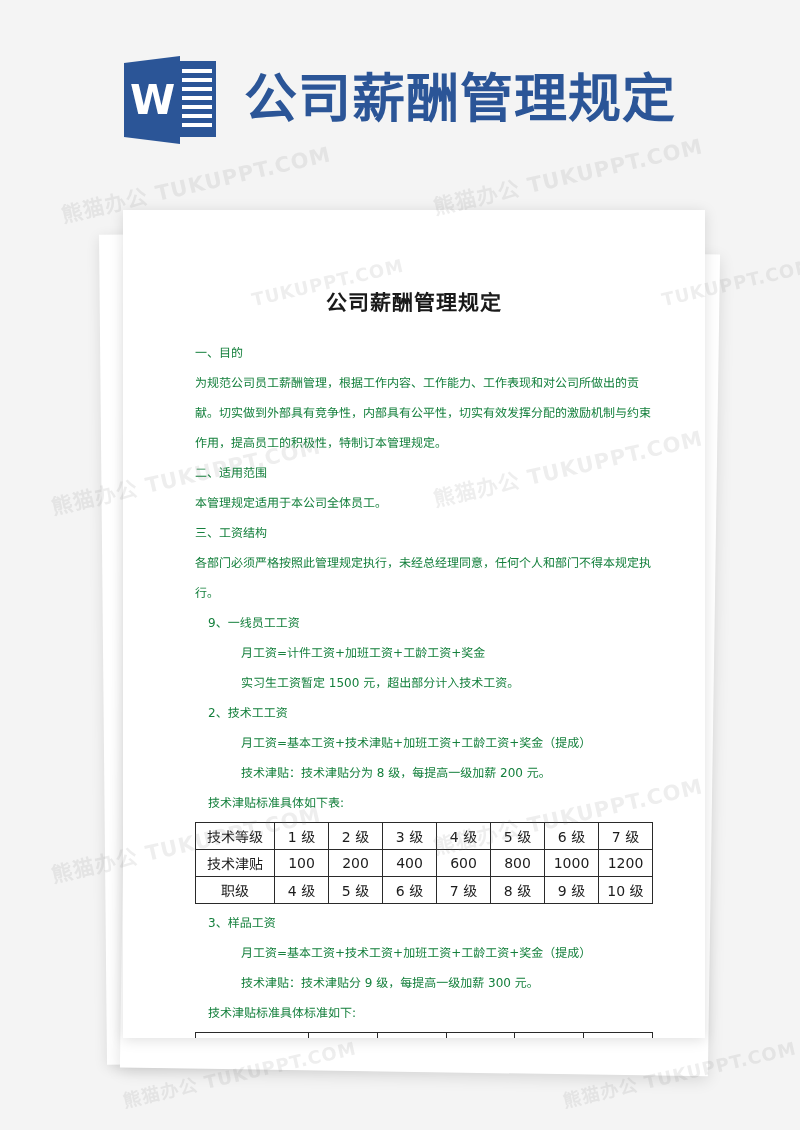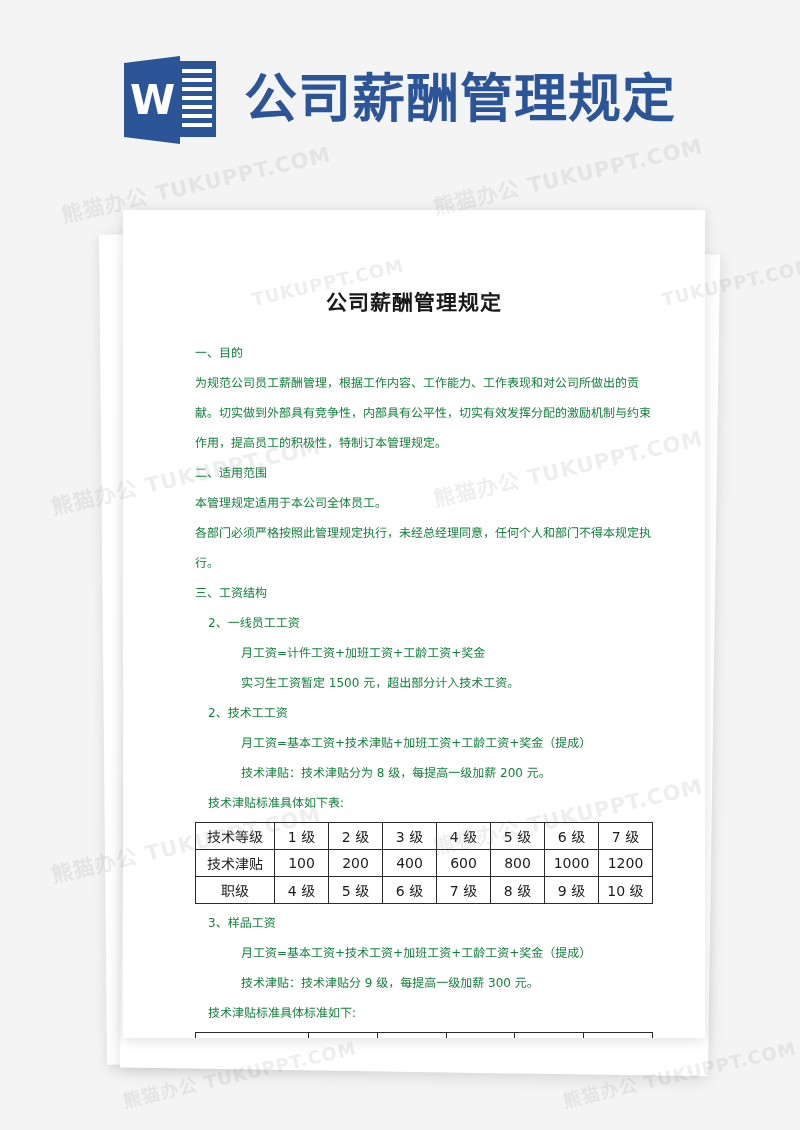--- a/index.html
+++ b/index.html
@@ -225,25 +225,25 @@
 <div class="sheet-main">
   <div class="doc-body">
 
     <div class="doc-title">公司薪酬管理规定</div>
 
     <p class="para first indent1">一、目的</p>
     <p class="para wrap indent1">为规范公司员工薪酬管理，根据工作内容、工作能力、工作表现和对公司所做出的贡献。切实做到外部具有竞争性，内部具有公平性，切实有效发挥分配的激励机制与约束作用，提高员工的积极性，特制订本管理规定。</p>
 
     <p class="para indent1">二、适用范围</p>
     <p class="para indent1">本管理规定适用于本公司全体员工。</p>
+    <p class="para indent1">三、工资结构</p>
+
     <p class="para wrap indent1">各部门必须严格按照此管理规定执行，未经总经理同意，任何个人和部门不得本规定执行。</p>
 
-    <p class="para indent1">三、工资结构</p>
-
-    <p class="para indent2">2、一线员工工资</p>
+    <p class="para indent2">9、一线员工工资</p>
     <p class="para indent3">月工资=计件工资+加班工资+工龄工资+奖金</p>
     <p class="para indent3">实习生工资暂定 1500 元，超出部分计入技术工资。</p>
 
     <p class="para indent2">2、技术工工资</p>
     <p class="para indent3">月工资=基本工资+技术津贴+加班工资+工龄工资+奖金（提成）</p>
     <p class="para indent3">技术津贴：技术津贴分为 8 级，每提高一级加薪 200 元。</p>
     <p class="para indent2">技术津贴标准具体如下表:</p>
 
     <div class="tbl-wrap">
       <table class="doc-table t1">

